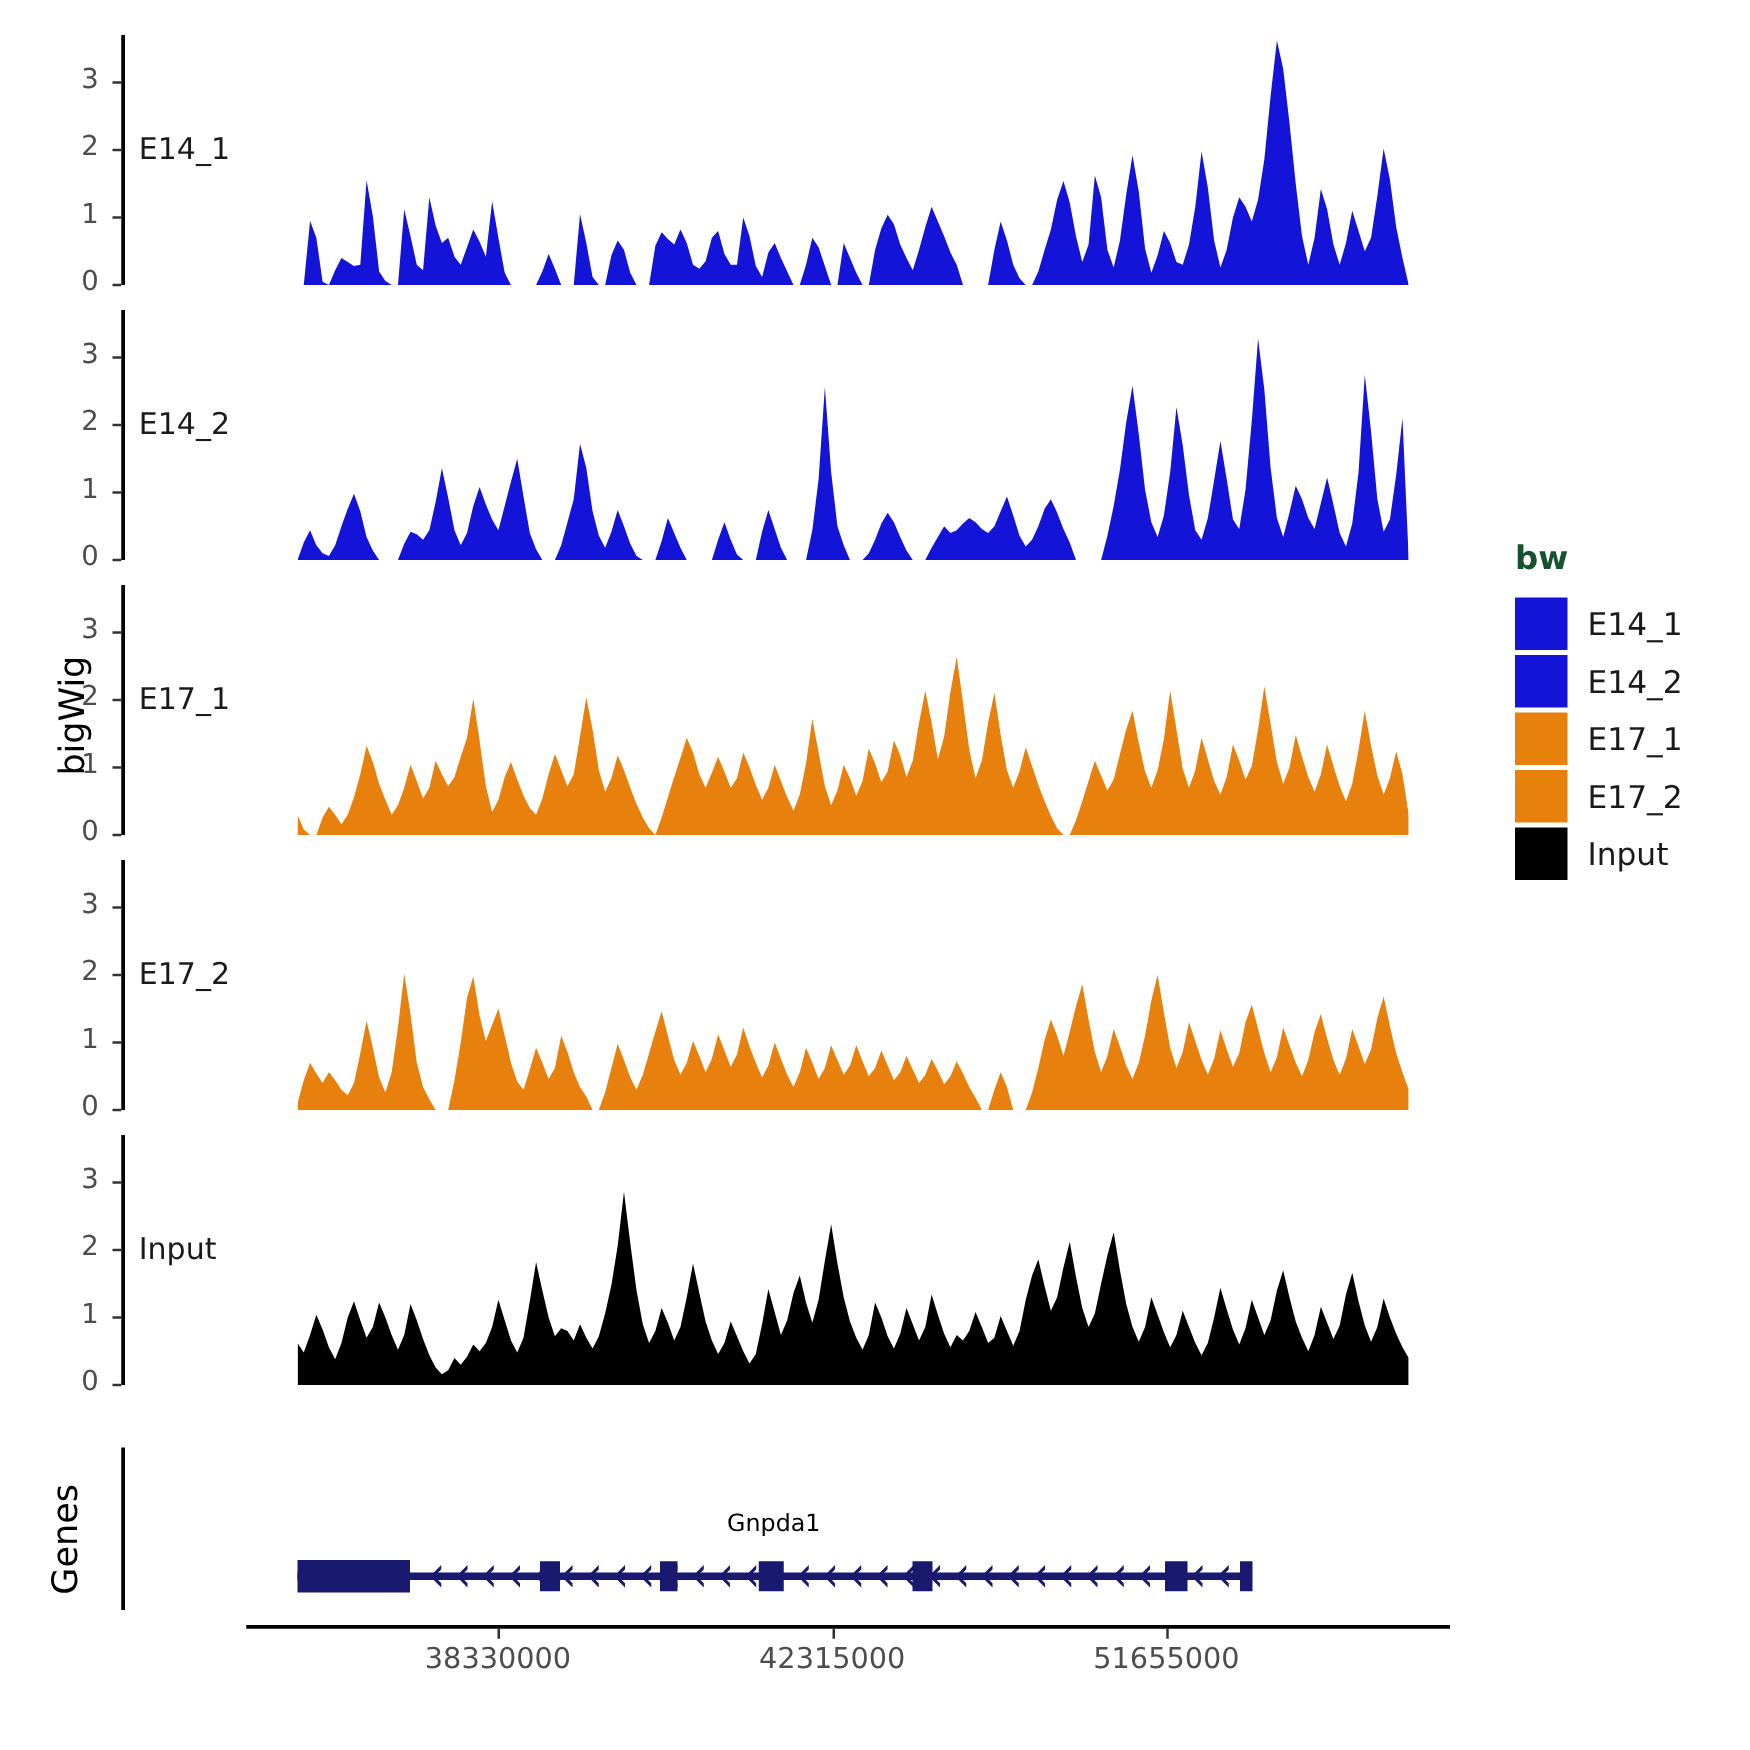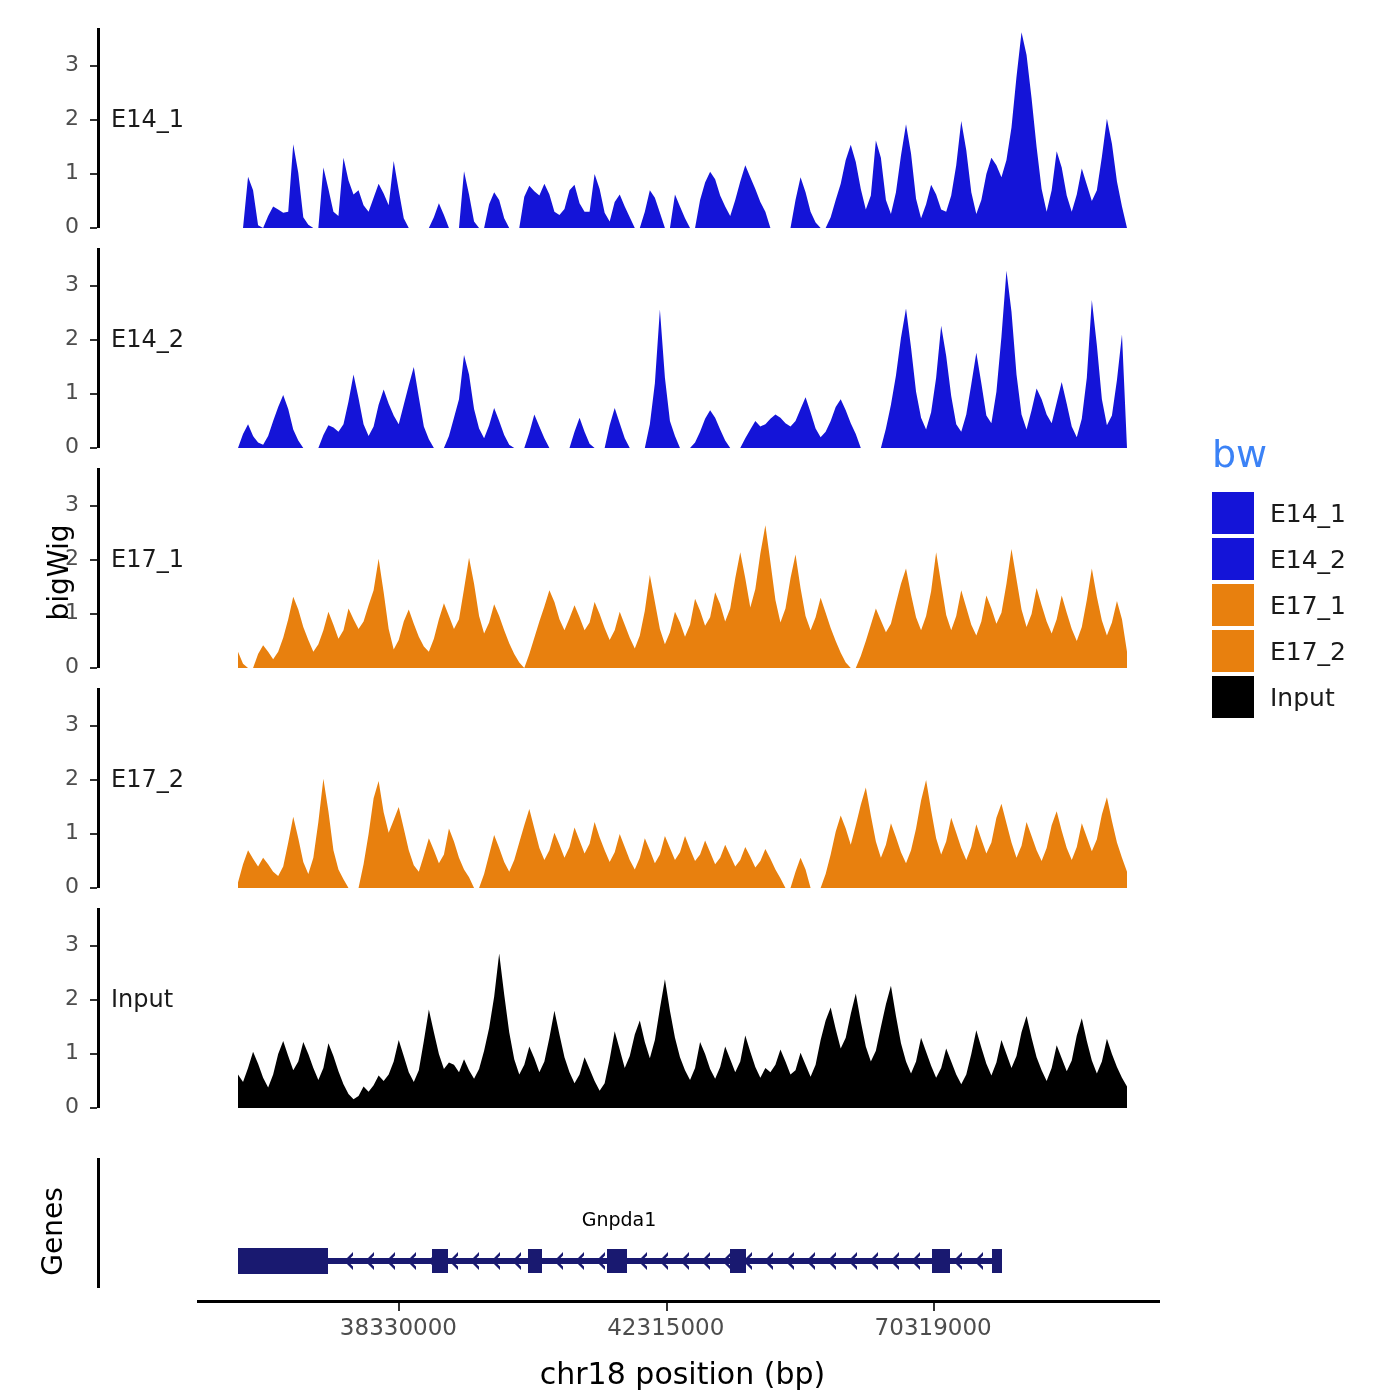--- a/index.html
+++ b/index.html
@@ -27,21 +27,21 @@
 
   .xaxisline{position:absolute;background:#000;height:3px;}
   .xtick{position:absolute;background:#333;width:2px;height:8px;}
   .xticklab{position:absolute;font-size:23px;color:#4d4d4d;text-align:center;width:200px;}
   .xtitle{position:absolute;font-size:30px;color:#000;text-align:center;width:1000px;}
 
   .genepanel{position:absolute;}
   .genename{position:absolute;font-size:19px;color:#000;text-align:center;width:300px;}
 
   .legend{position:absolute;}
-  .legend-title{font-size:38px;color:#3b82f6;margin-bottom:14px;}
+  .legend-title{font-size:26px;color:#14532d;margin-bottom:14px;font-weight:bold;}
   .legend-row{display:flex;align-items:center;height:46px;}
   .legend-key{width:42px;height:42px;margin-right:16px;}
   .legend-lab{font-size:25px;color:#1a1a1a;}
 </style>
 </head>
 <body>
 
 <div id="root">
 
   <div class="ylab ylab-bigwig">bigWig</div>
@@ -168,23 +168,22 @@
       <div class="genename" style="left: 469px; top: 1208px;">Gnpda1</div>
     </div>
 
   <div class="xaxisline" id="xaxisline" style="left: 197px; top: 1300px; width: 963px;"></div>
   <div id="xticks">
       <div class="xtick" style="left: 398.421px; top: 1303px;"></div>
       <div class="xticklab" style="left: 298.421px; top: 1314px;">38330000</div>
       <div class="xtick" style="left: 665.789px; top: 1303px;"></div>
       <div class="xticklab" style="left: 565.789px; top: 1314px;">42315000</div>
       <div class="xtick" style="left: 933.158px; top: 1303px;"></div>
-      <div class="xticklab" style="left: 833.158px; top: 1314px;">70319000</div>
+      <div class="xticklab" style="left: 833.158px; top: 1314px;">51655000</div>
     </div>
-  <div class="xtitle" id="xtitle" style="left: 182.5px; top: 1356px;">chr18 position (bp)</div>
 
   <div class="legend" id="legend" style="left:1212px;top:432px;">
     <div class="legend-title">bw</div>
     <div id="legend-items">
         <div class="legend-row">
           <div class="legend-key" style="background: rgb(20, 20, 216);"></div>
           <div class="legend-lab">E14_1</div>
         </div>
         <div class="legend-row">
           <div class="legend-key" style="background: rgb(20, 20, 216);"></div>

